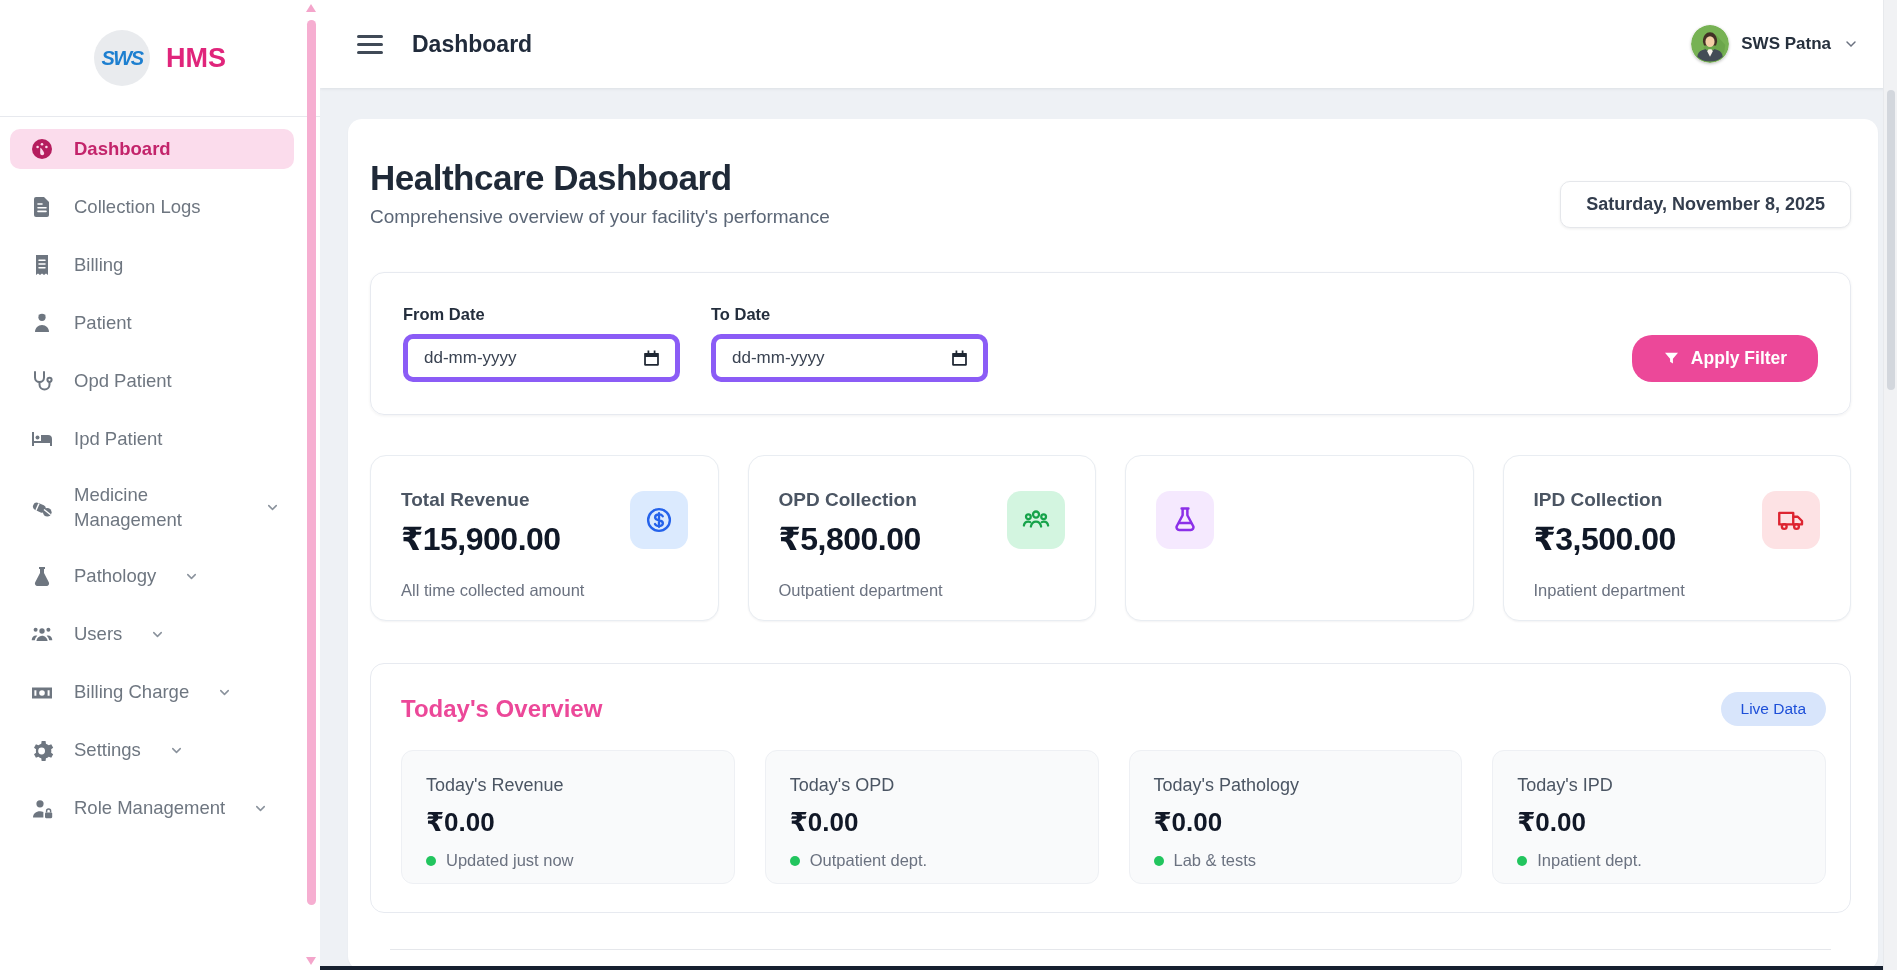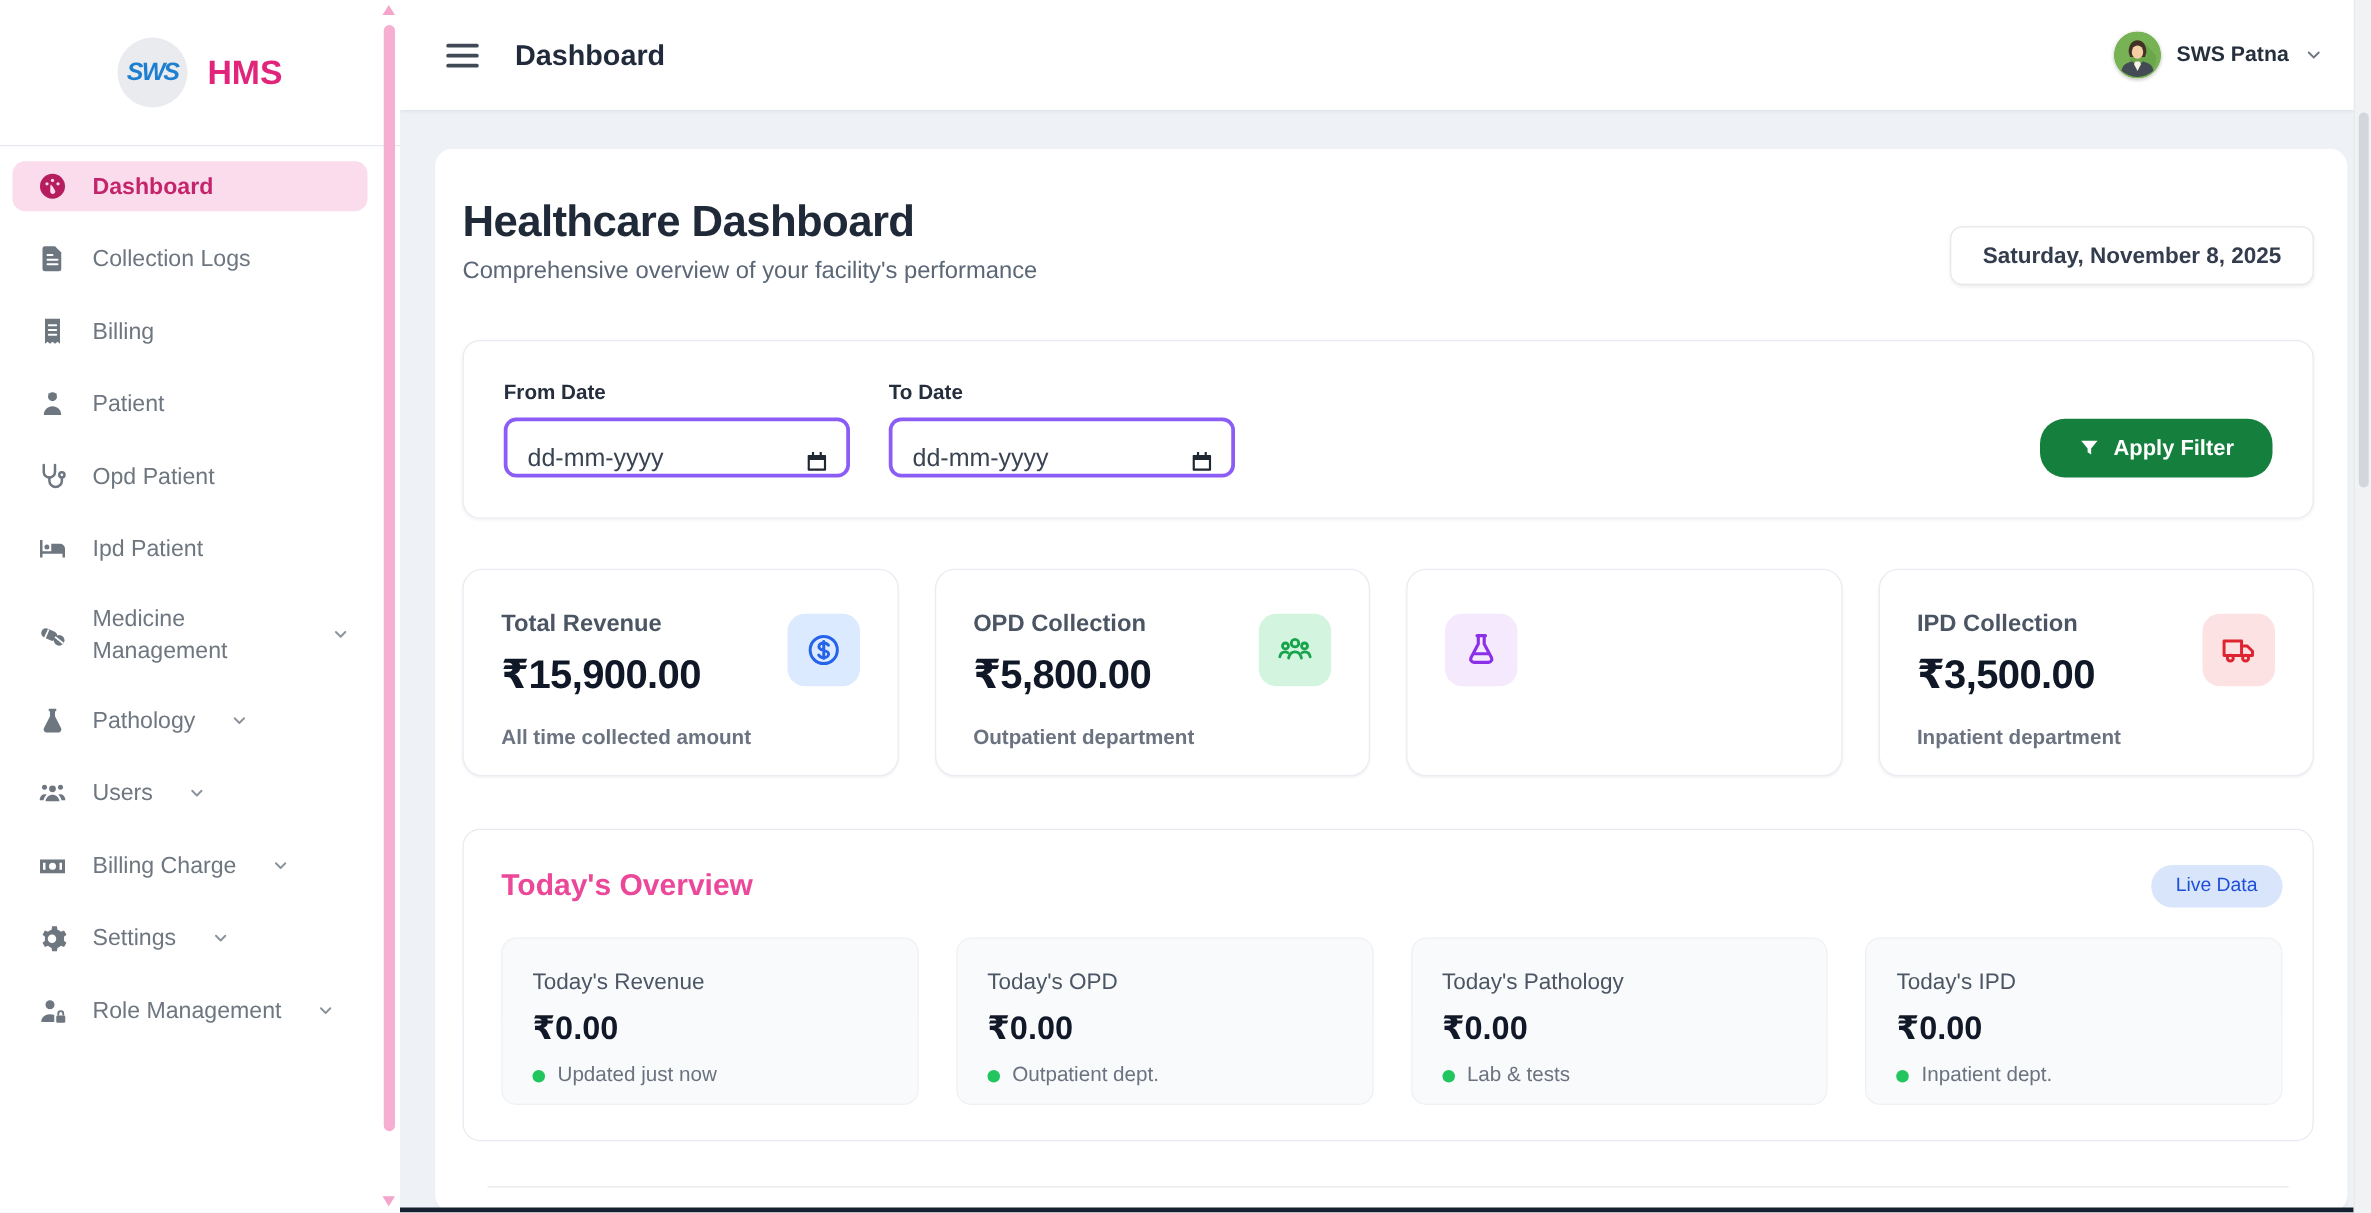--- a/index.html
+++ b/index.html
@@ -56,36 +56,36 @@
   .page-head { display:flex; justify-content:space-between; }
   .page-head h1 { font-size:35px; font-weight:800; color:#1f2937; letter-spacing:-.5px; line-height:1.08; }
   .page-head p { margin-top:9px; font-size:19px; color:#5b6676; }
   .date-pill { margin-top:22px; background:#fff; border:1px solid #e5e7eb; border-radius:10px;
     padding:12px 25px; font-size:18px; font-weight:600; color:#333d4d; box-shadow:0 1px 3px rgba(0,0,0,.07);
     height:fit-content; white-space:nowrap; }
 
   .filter-card { margin-top:44px; border:1px solid #e7eaf0; border-radius:14px;
     box-shadow:0 1px 3px rgba(15,23,42,.06); padding:32px; display:flex; align-items:flex-end; gap:31px; }
   .fgroup label { display:block; font-size:16.5px; font-weight:700; color:#242e3d; margin-bottom:10px; }
-  .dinput { width:277px; height:48px; border:3px solid #8b5cf6; border-radius:10px; background:#fff;
-    display:flex; align-items:flex-end; justify-content:space-between; padding:0 14px 0 16px;
-    font-size:20px; color:#3a4352; cursor:text; }
+  .dinput { width:277px; height:48px; border:5px solid #8b5cf6; border-radius:10px; background:#fff;
+    display:flex; align-items:center; justify-content:space-between; padding:0 14px 0 16px;
+    font-size:17px; color:#3a4352; cursor:text; }
   .dinput .cal { display:flex; color:#1f2733; }
   .dinput .cal svg { width:19px; height:19px; }
-  .apply-btn { margin-left:auto; width:186px; height:47px; background:#15803d; border:none; border-radius:20px;
+  .apply-btn { margin-left:auto; width:186px; height:47px; background:#ec4899; border:none; border-radius:20px;
     color:#fff; font-size:17.5px; font-weight:700; display:flex; align-items:center; justify-content:center;
     gap:11px; cursor:pointer; font-family:inherit; }
   .apply-btn svg { width:17px; height:17px; }
 
   .stats-row { display:flex; gap:29px; margin-top:40px; }
   .stat-card { flex:1; border:1px solid #e9edf2; border-radius:16px; box-shadow:0 1px 2px rgba(15,23,42,.05);
     padding:33px 30px 0; height:166px; display:flex; justify-content:space-between; background:#fff; }
   .stat-label { font-size:19px; font-weight:600; color:#4b5563; }
   .stat-amount { font-size:32px; font-weight:800; color:#101827; margin-top:9px; letter-spacing:-.5px; }
-  .stat-sub { font-size:16.5px; color:#6b7280; margin-top:23px;font-weight:bold; }
+  .stat-sub { font-size:16.5px; color:#6b7280; margin-top:23px; }
   .stat-icon { width:58px; height:58px; border-radius:14px; display:flex; align-items:center;
     justify-content:center; flex-shrink:0; margin-top:2px; }
   .stat-icon svg { width:30px; height:30px; }
 
   .today-card { margin-top:42px; border:1px solid #e7eaf0; border-radius:14px; padding:28px 24px 28px 30px; }
   .today-head { display:flex; align-items:center; justify-content:space-between; }
   .today-head h2 { font-size:24px; font-weight:800; color:#ec4899; }
   .live-badge { background:#d8e5fb; color:#1d4fd8; font-size:15.5px; font-weight:500;
     padding:8px 20px; border-radius:999px; }
   .today-row { display:flex; gap:30px; margin-top:24px; }

